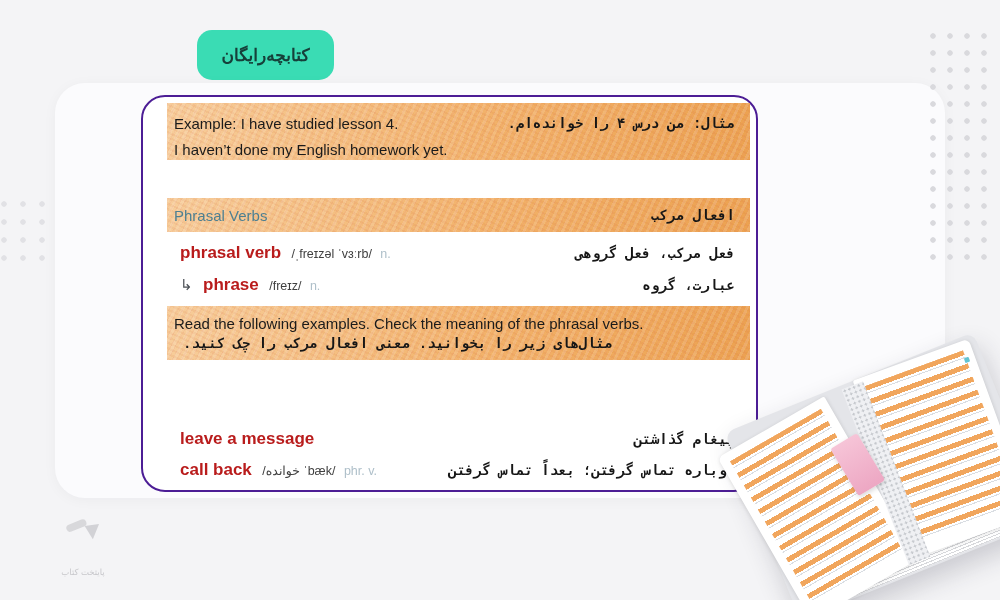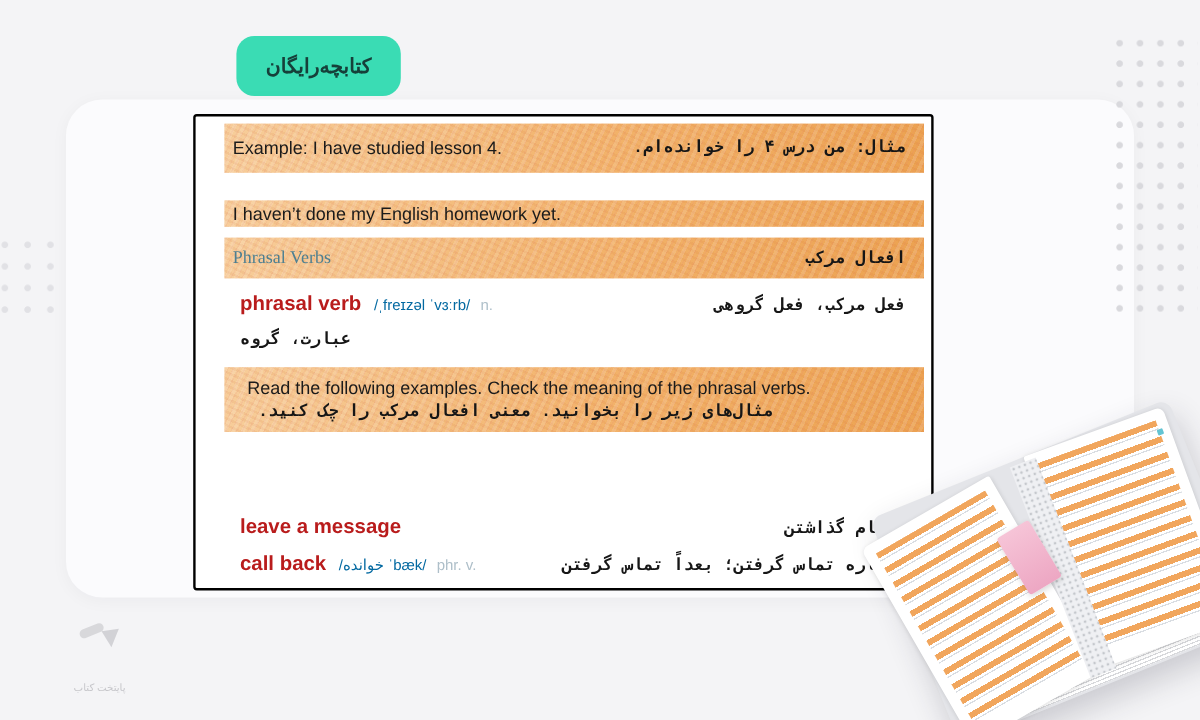--- a/index.html
+++ b/index.html
@@ -38,46 +38,46 @@
   .card {
     left:55px; top:83px; width:890px; height:415px;
     background:#fbfbfd; border-radius:30px;
     box-shadow:0 2px 14px rgba(30,30,50,0.04);
   }
 
   
   .sheet {
     left:141px; top:95px; width:617px; height:397px;
     background:#ffffff;
-    border:2px solid #000000; border-radius:3px;margin-left:20px;
+    border:2px solid #4c1d95; border-radius:24px;
   }
   .row { position:absolute; left:24px; width:583px; }
   .hl {
     background:
       repeating-linear-gradient(115deg, rgba(255,255,255,0.13) 0 3px, rgba(255,255,255,0) 3px 7px),
       repeating-linear-gradient(25deg, rgba(208,106,52,0.10) 0 2px, rgba(208,106,52,0) 2px 5px),
       repeating-linear-gradient(-60deg, rgba(226,120,130,0.10) 0 1px, rgba(226,120,130,0) 1px 4px),
       linear-gradient(90deg, #f7cd9a 0%, #f2b26a 55%, #eca251 100%);
   }
   .pair { display:flex; align-items:center; justify-content:space-between; padding:0 15px 0 7px; }
   .en { font-size:15px; color:#1b1b1b; white-space:nowrap; }
   .fa { font-size:14px; font-weight:bold; color:#161616; direction:rtl; white-space:nowrap;font-family:Liberation Mono, monospace; }
-  .heading-en { font-size:15px; color:#4d7f91;font-family:Liberation Serif, serif; }
+  .heading-en { font-size:15px; color:#4d7f91; }
   .entry { display:flex; align-items:baseline; justify-content:space-between; padding:0 15px 0 13px; }
   .entry .word { font-size:17px; font-weight:bold; color:#b91c1c; }
-  .entry .ipa { font-size:12.5px; color:#0369a1; margin-left:6px; }
+  .entry .ipa { font-size:12.5px; color:#404040; margin-left:6px; }
   .entry .pos { font-size:12.5px; color:#aebfc9; margin-left:4px; }
   .entry .arrow { font-size:15px; color:#4a4f55; margin-right:6px; font-weight:normal; }
-  .dbl { display:flex; flex-direction:column; justify-content:center; gap:3px; padding:0 14px; }
+  .dbl { display:flex; flex-direction:column; justify-content:center; gap:3px; padding:0 2px; }
   .dbl .en { padding-left:5px; }
   .dbl .fa { text-align:left; transform:translateX(14px); }
   .link { color:#3e8aa8; }
 
   .r1 { top:6px;  height:41px; }
-  .r2 { top:70px; height:22px; }
+  .r2 { top:41px; height:22px; }
   .r3 { top:101px; height:34px; }
   .r4 { top:146px; height:24px; }
   .r5 { top:178px; height:24px; }
   .r6 { top:209px; height:54px; }
   .r7 { top:272px; height:55px; }
   .r8 { top:332px; height:24px; }
   .r9 { top:363px; height:24px; }
 
   
   .book { left:756px; top:372px; width:256px; height:206px; }
@@ -152,20 +152,26 @@
   <div class="row entry r4">
     <span>
       <span class="word">phrasal verb</span>
       <span class="ipa">/ˌfreɪzəl ˈvɜːrb/</span>
       <span class="pos">n.</span>
     </span>
     <span class="fa">فعل مرکب، فعل گروهی</span>
   </div>
 
   <div class="row entry r5">
+    <span>
+      <span class="arrow">↳</span>
+      <span class="word">phrase</span>
+      <span class="ipa">/freɪz/</span>
+      <span class="pos">n.</span>
+    </span>
     <span class="fa">عبارت، گروه</span>
   </div>
 
   <div class="row hl dbl r6">
     <span class="en">Read the following examples. Check the meaning of the phrasal verbs.</span>
     <span class="fa">مثال‌های زیر را بخوانید. معنی افعال مرکب را چک کنید.</span>
   </div>
 
 
   <div class="row entry r8">

